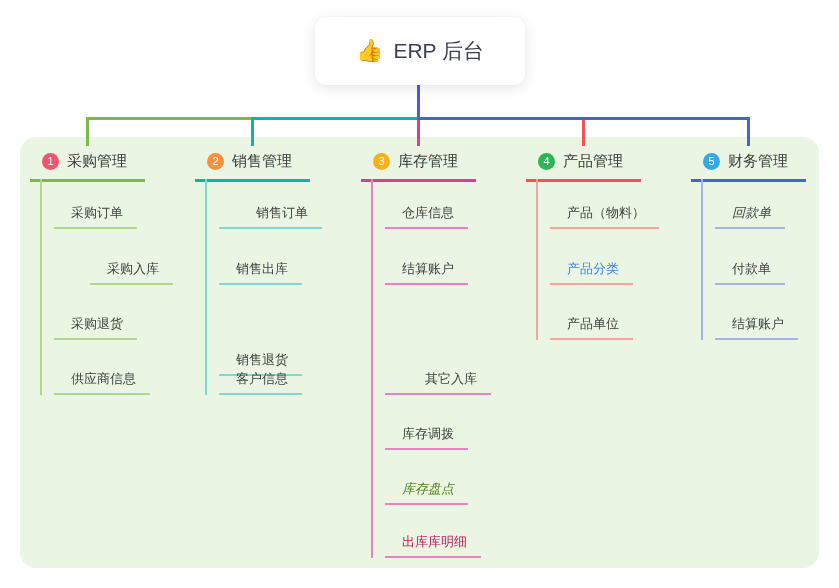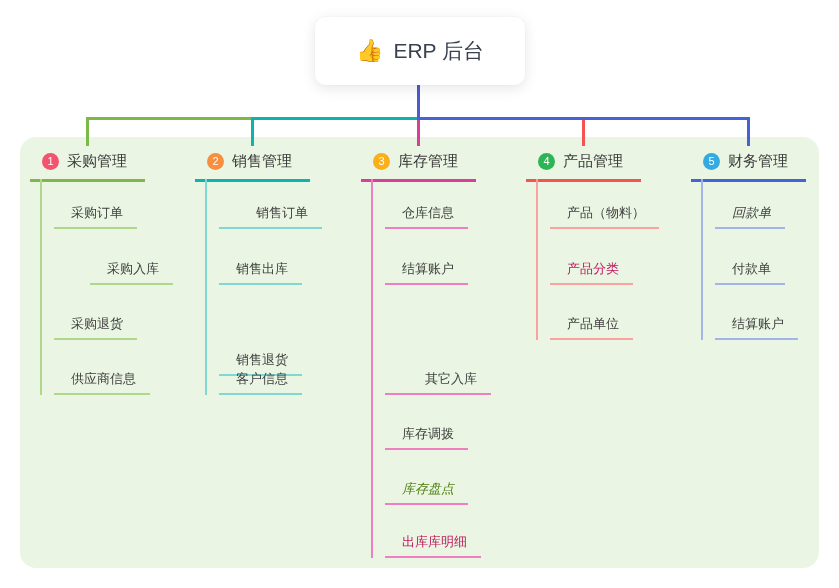--- a/index.html
+++ b/index.html
@@ -85,21 +85,21 @@
     <div class="child c7" style="border-bottom-color: rgb(240, 127, 193); color: #be185d;">出库库明细</div>
   </div>
 
   <div class="branch" style="left:526px">
     <div class="heading" style="border-bottom-color: rgb(244, 83, 79); color: rgb(58, 58, 58);">
       <span class="badge" style="background-color: rgb(45, 180, 84);">4</span>
       <span>产品管理</span>
     </div>
     <div class="vline" style="height: 161px; background-color: rgb(249, 162, 158);"></div>
     <div class="child c1" style="border-bottom-color: rgb(249, 162, 158); color: rgb(64, 64, 64);">产品（物料）</div>
-    <div class="child c2" style="border-bottom-color: rgb(249, 162, 158); color: #be185d;">产品分类</div>
+    <div class="child c2" style="border-bottom-color: rgb(249, 162, 158); color: #3b82f6;">产品分类</div>
     <div class="child c3" style="border-bottom-color: rgb(249, 162, 158); color: rgb(64, 64, 64);">产品单位</div>
   </div>
 
   <div class="branch" style="left:691px">
     <div class="heading" style="border-bottom-color: rgb(70, 99, 214); color: rgb(58, 58, 58);">
       <span class="badge" style="background-color: rgb(51, 170, 225);">5</span>
       <span>财务管理</span>
     </div>
     <div class="vline" style="height: 161px; background-color: rgb(162, 180, 232);"></div>
     <div class="child c1" style="border-bottom-color: rgb(162, 180, 232); color: rgb(64, 64, 64); font-style: italic;">回款单</div>

